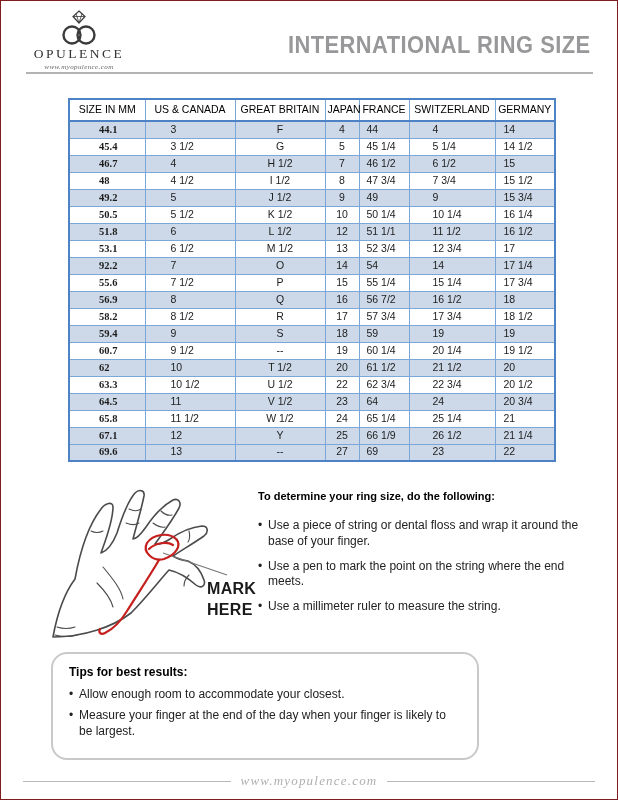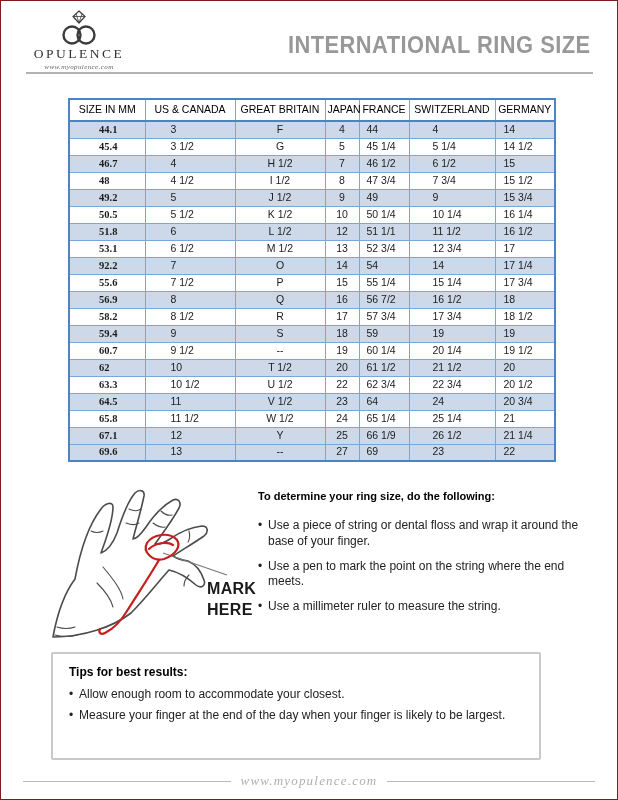--- a/index.html
+++ b/index.html
@@ -53,22 +53,22 @@
 
   
   .instructions { position:absolute; left:257px; top:489px; width:340px; }
   .instructions h2 { font-size:11px; font-weight:700; color:#000; margin-bottom:16px; }
   ul.bullets { list-style:none; }
   ul.bullets li { position:relative; padding-left:10px; font-size:12px; line-height:1.32; color:#222; margin-bottom:9px; }
   ul.bullets li::before { content:"\2022"; position:absolute; left:0; top:0; }
 
   
   .tips-box {
-    position:absolute; left:50px; top:651px; width:490px; min-height:108px;
-    border:2px solid #c9c9c9; border-radius:2px; padding:11px 16px 8px 16px; background:#fff;
+    position:absolute; left:50px; top:651px; width:428px; min-height:108px;
+    border:2px solid #c9c9c9; border-radius:16px; padding:11px 16px 8px 16px; background:#fff;
   }
   .tips-box h3 { font-size:12px; font-weight:700; color:#000; margin-bottom:7px; }
   .tips-box ul.bullets li { margin-bottom:5px; line-height:1.35; }
 
   
   .footer { position:absolute; left:22px; right:22px; top:772px; display:flex; align-items:center; gap:10px; }
   .footer .line { flex:1; height:1px; background:#b9b9b9; }
   .footer-text {
     font-family:"Liberation Serif", serif; font-style:italic; font-size:13px;
     color:#afafaf; letter-spacing:1.2px; white-space:nowrap;

